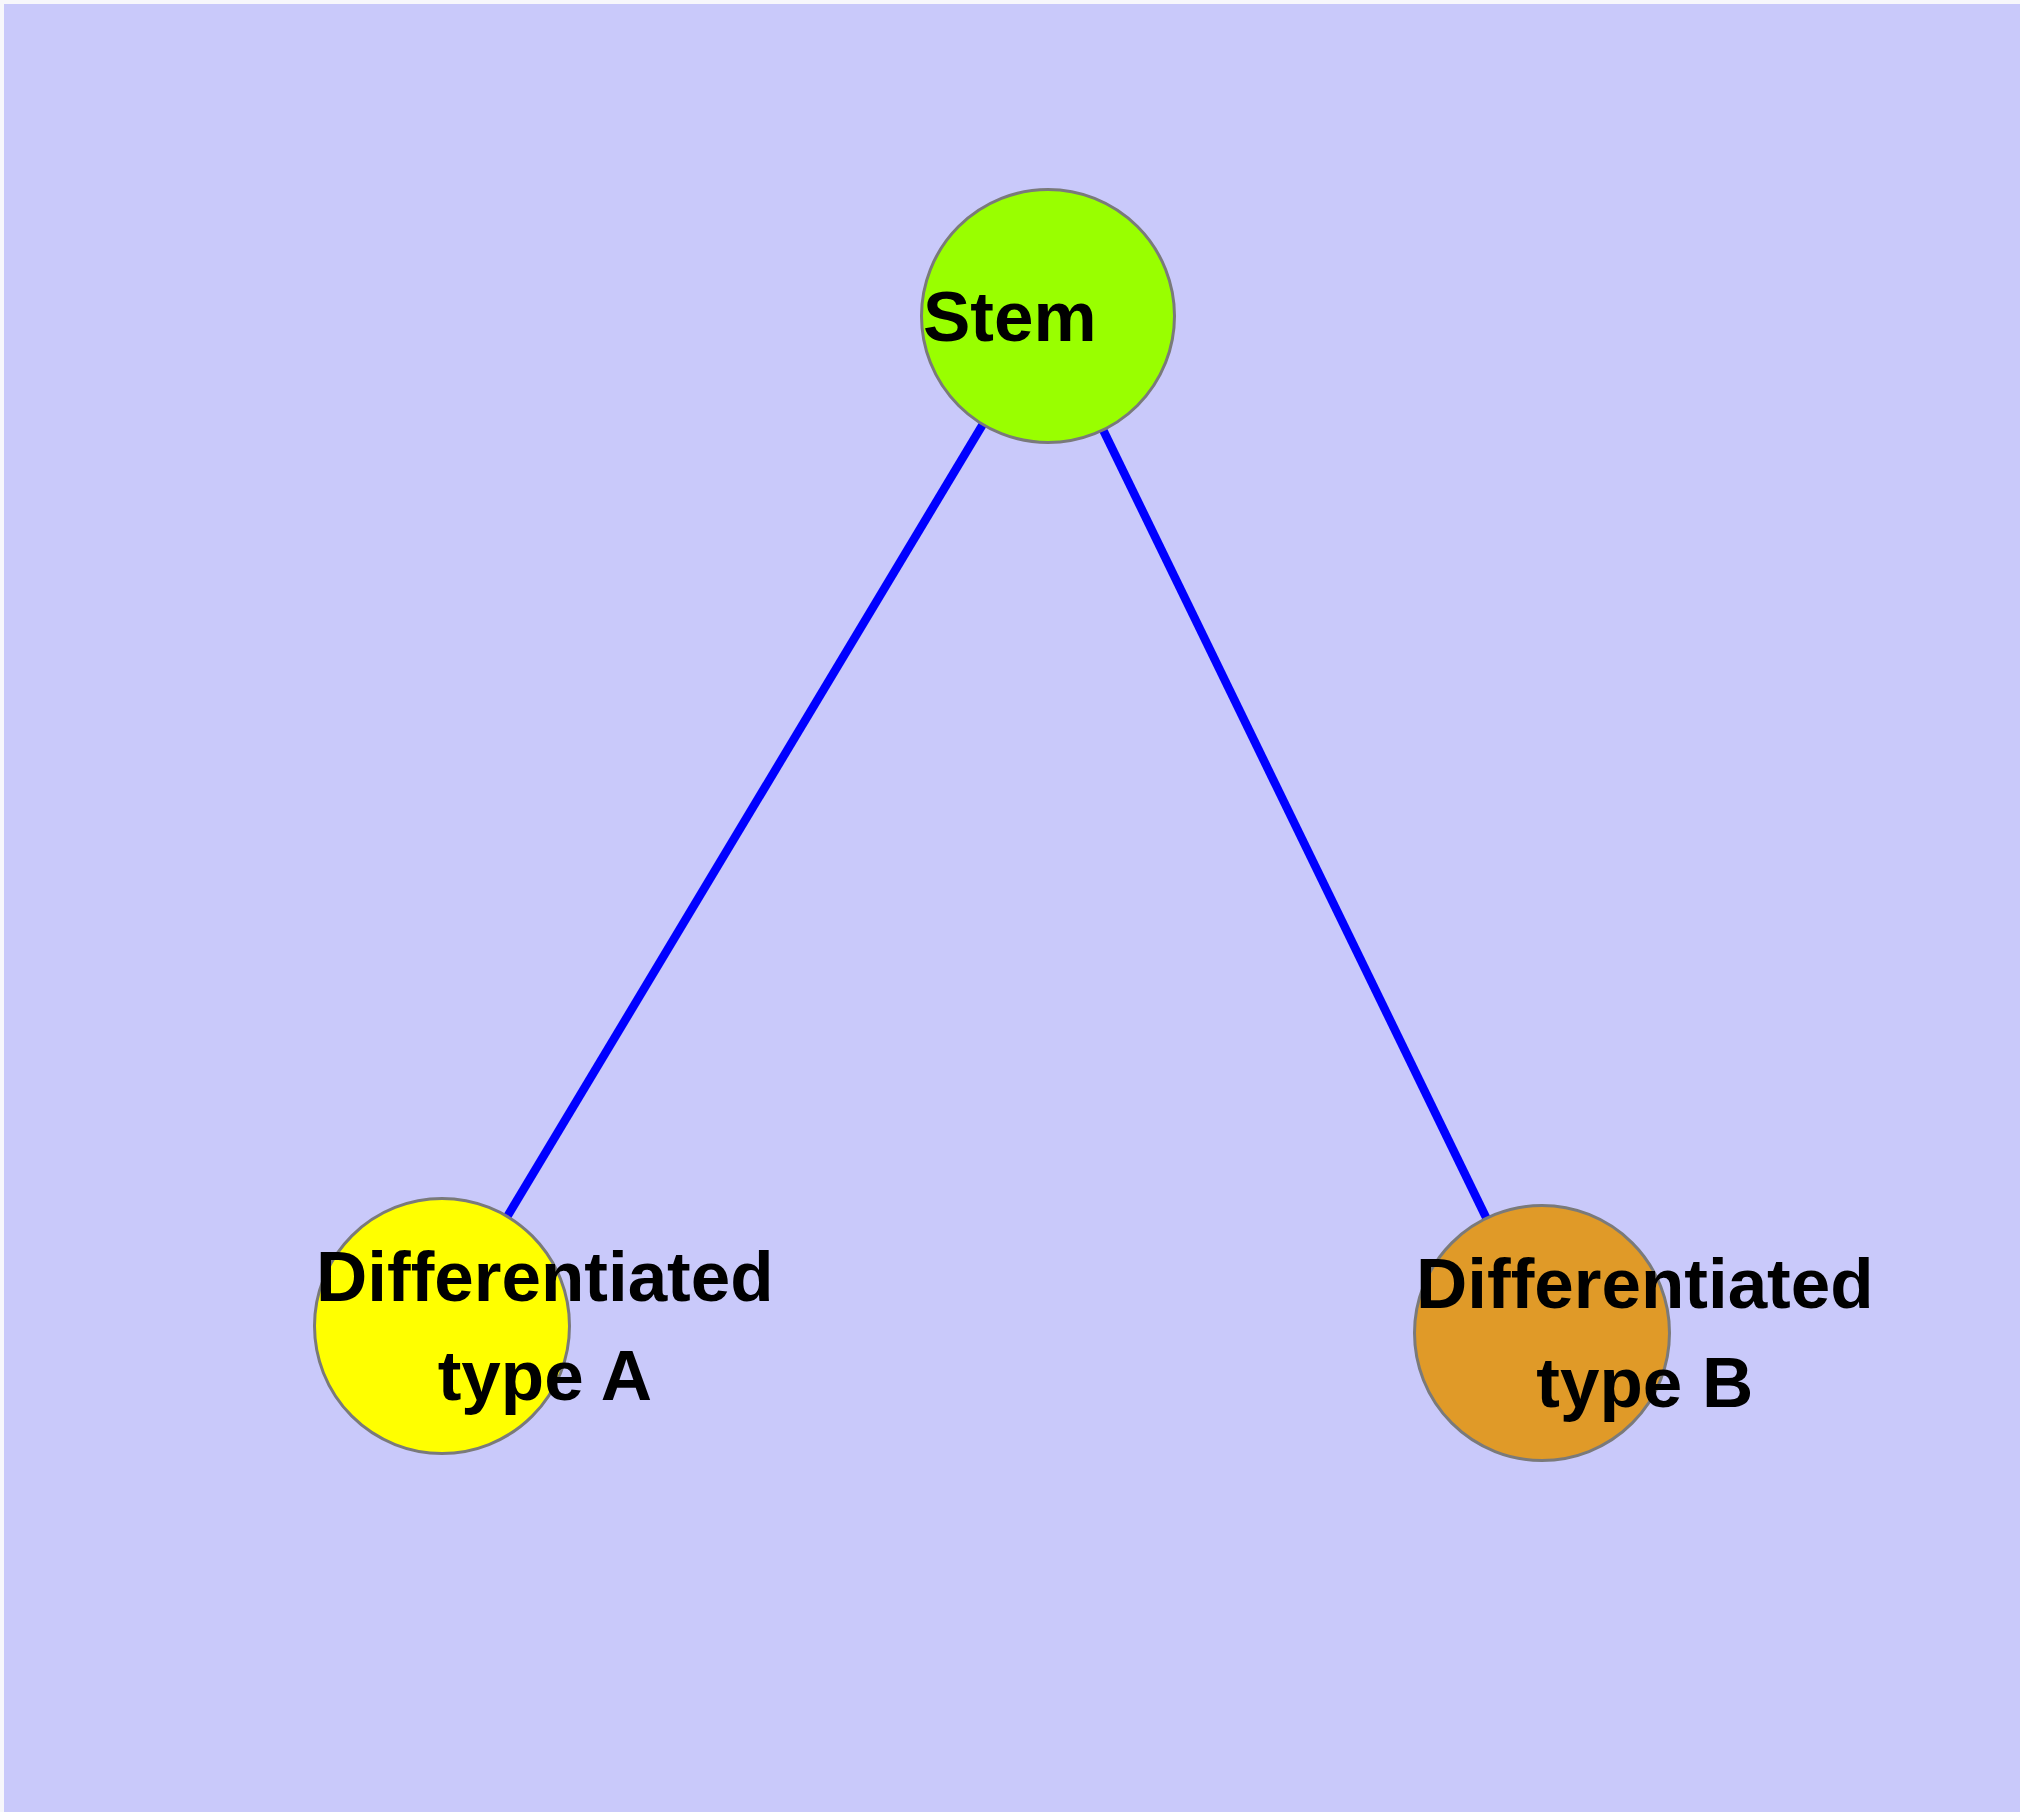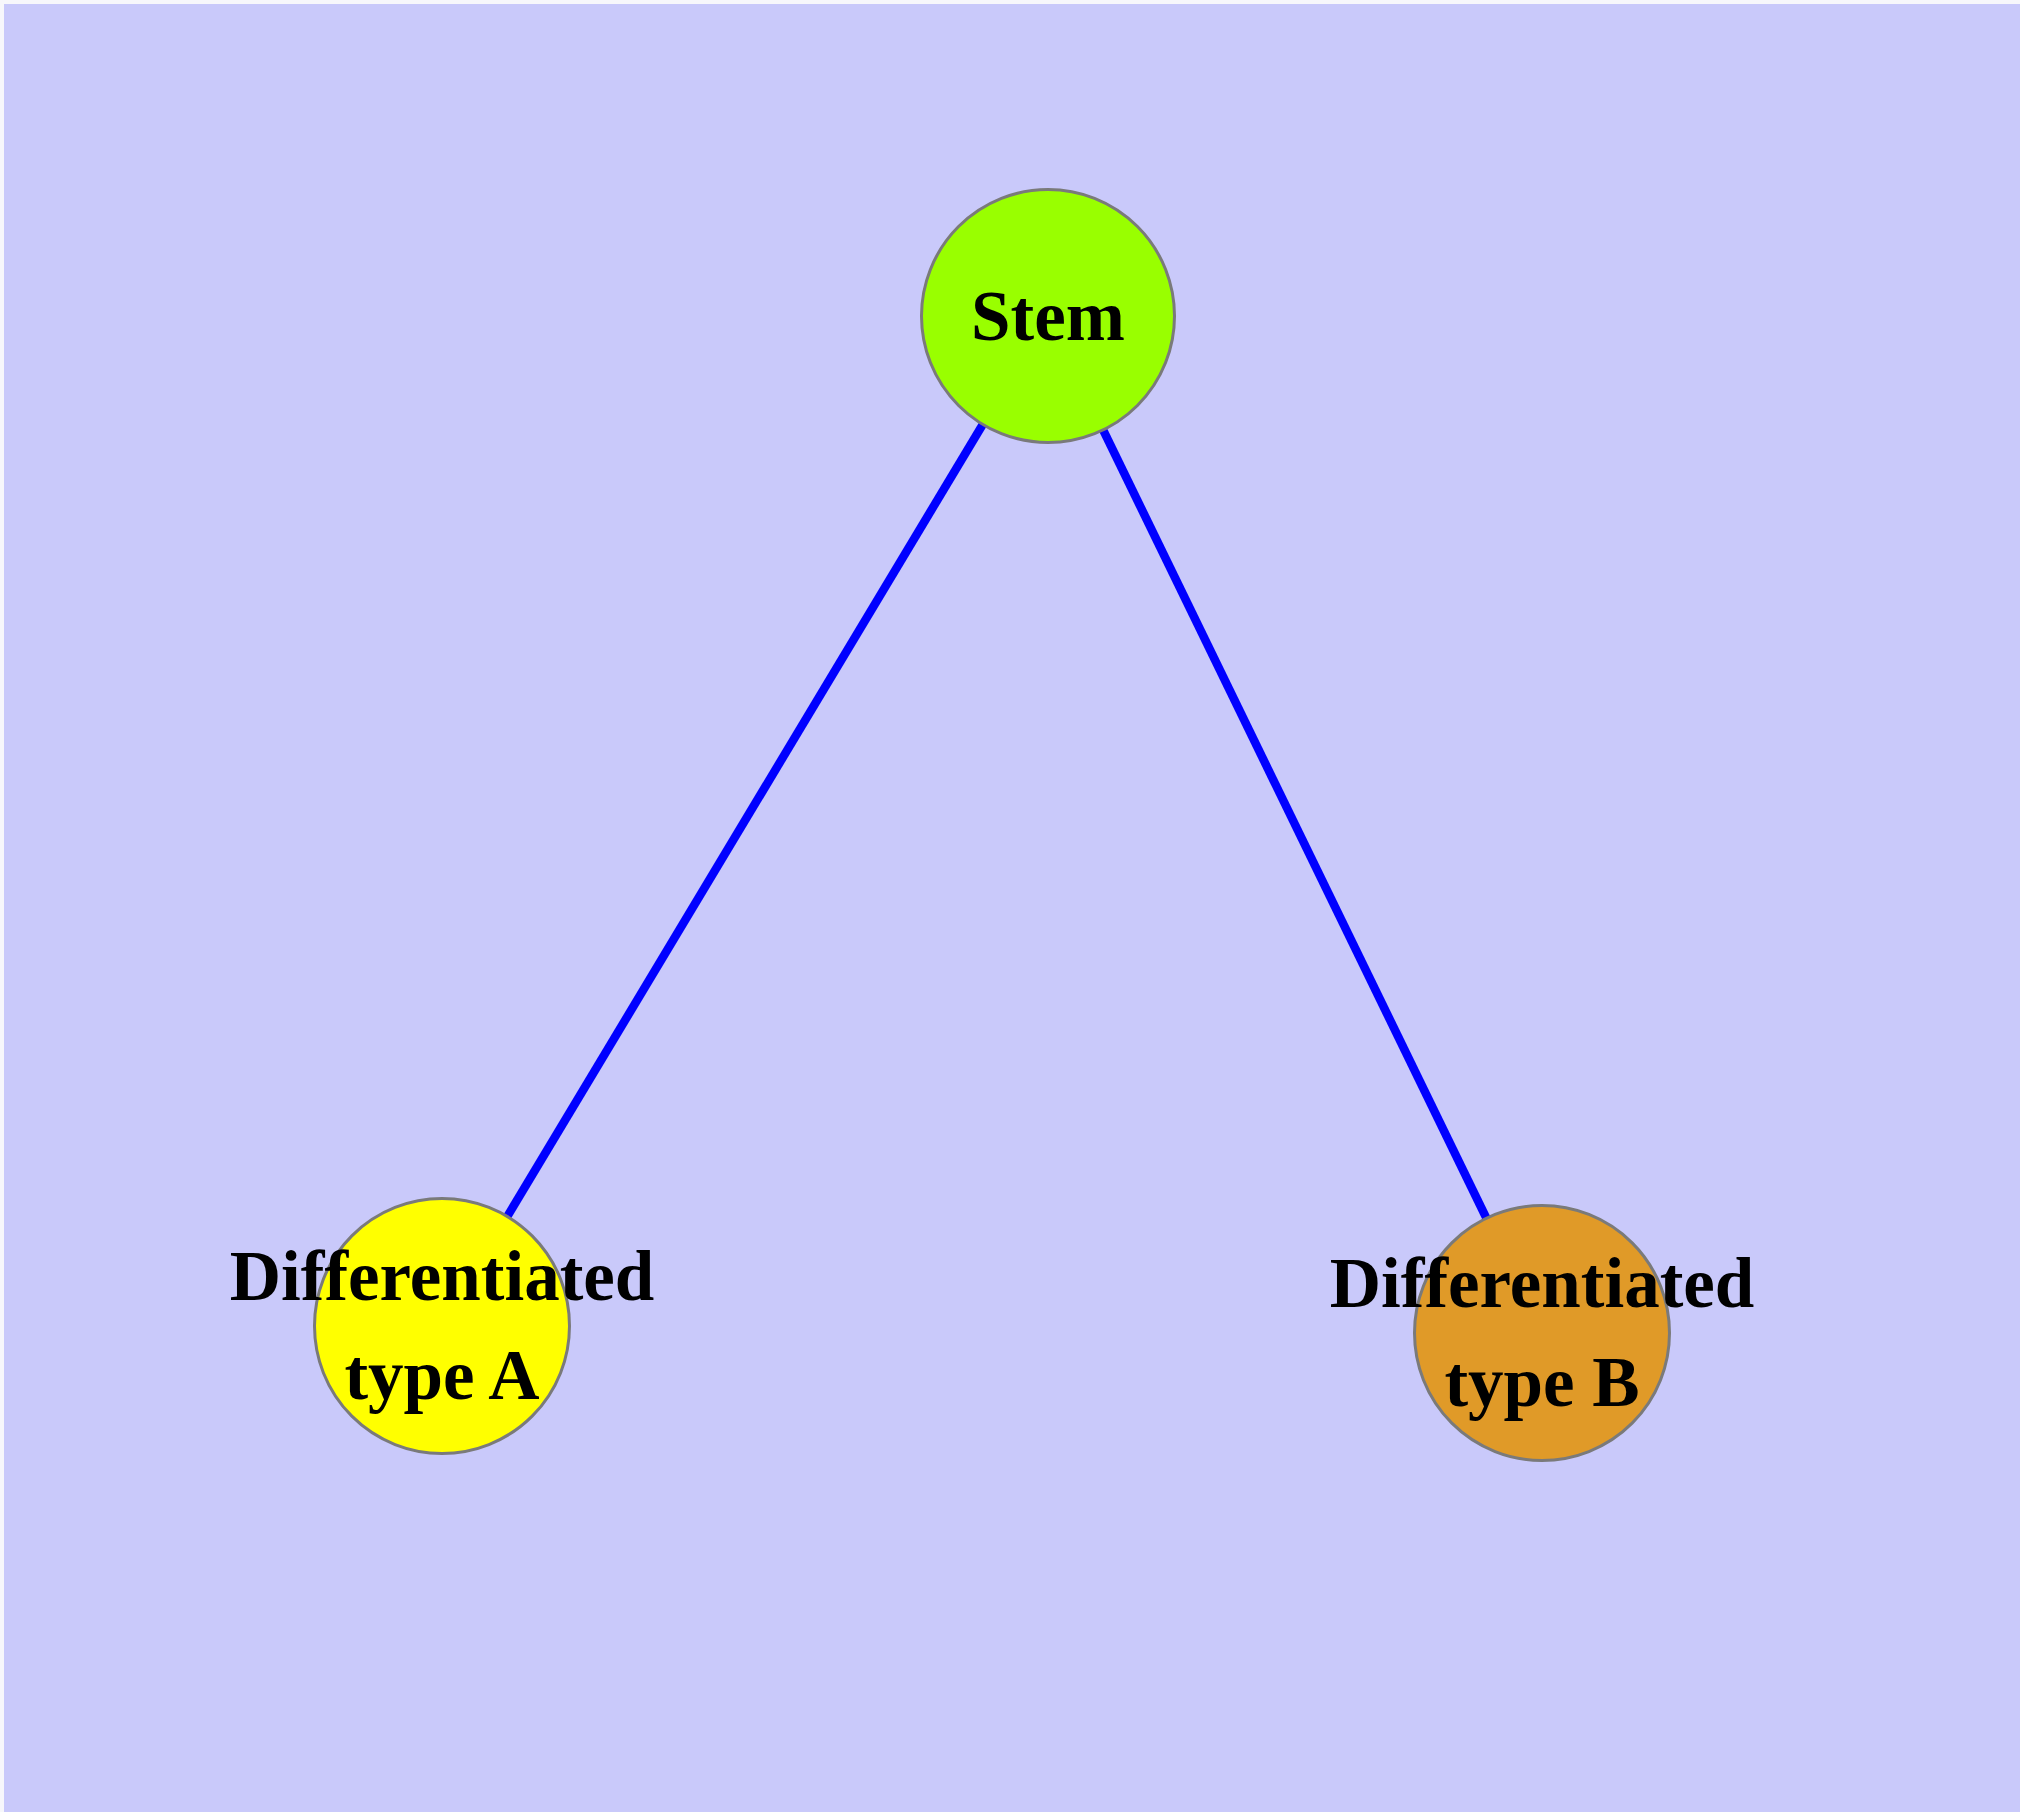--- a/index.html
+++ b/index.html
@@ -35,23 +35,22 @@
     height: 1812px;
     z-index: 1;
   }
   .node {
     position: absolute;
     box-sizing: border-box;
     border-radius: 50%;
     border: 3.8px solid #7a7a7a; 
     display: flex;
     align-items: center;
-    justify-content: center;
+    justify-content: flex-start;
     z-index: 2;
-    font-family: Liberation Serif, serif;
   }
   .node-stem {
     left: 920px; top: 188px;
     width: 256px; height: 256px;
   }
   .node-type-a {
     left: 313px; top: 1197px;
     width: 258px; height: 258px;
   }
   .node-type-b {

